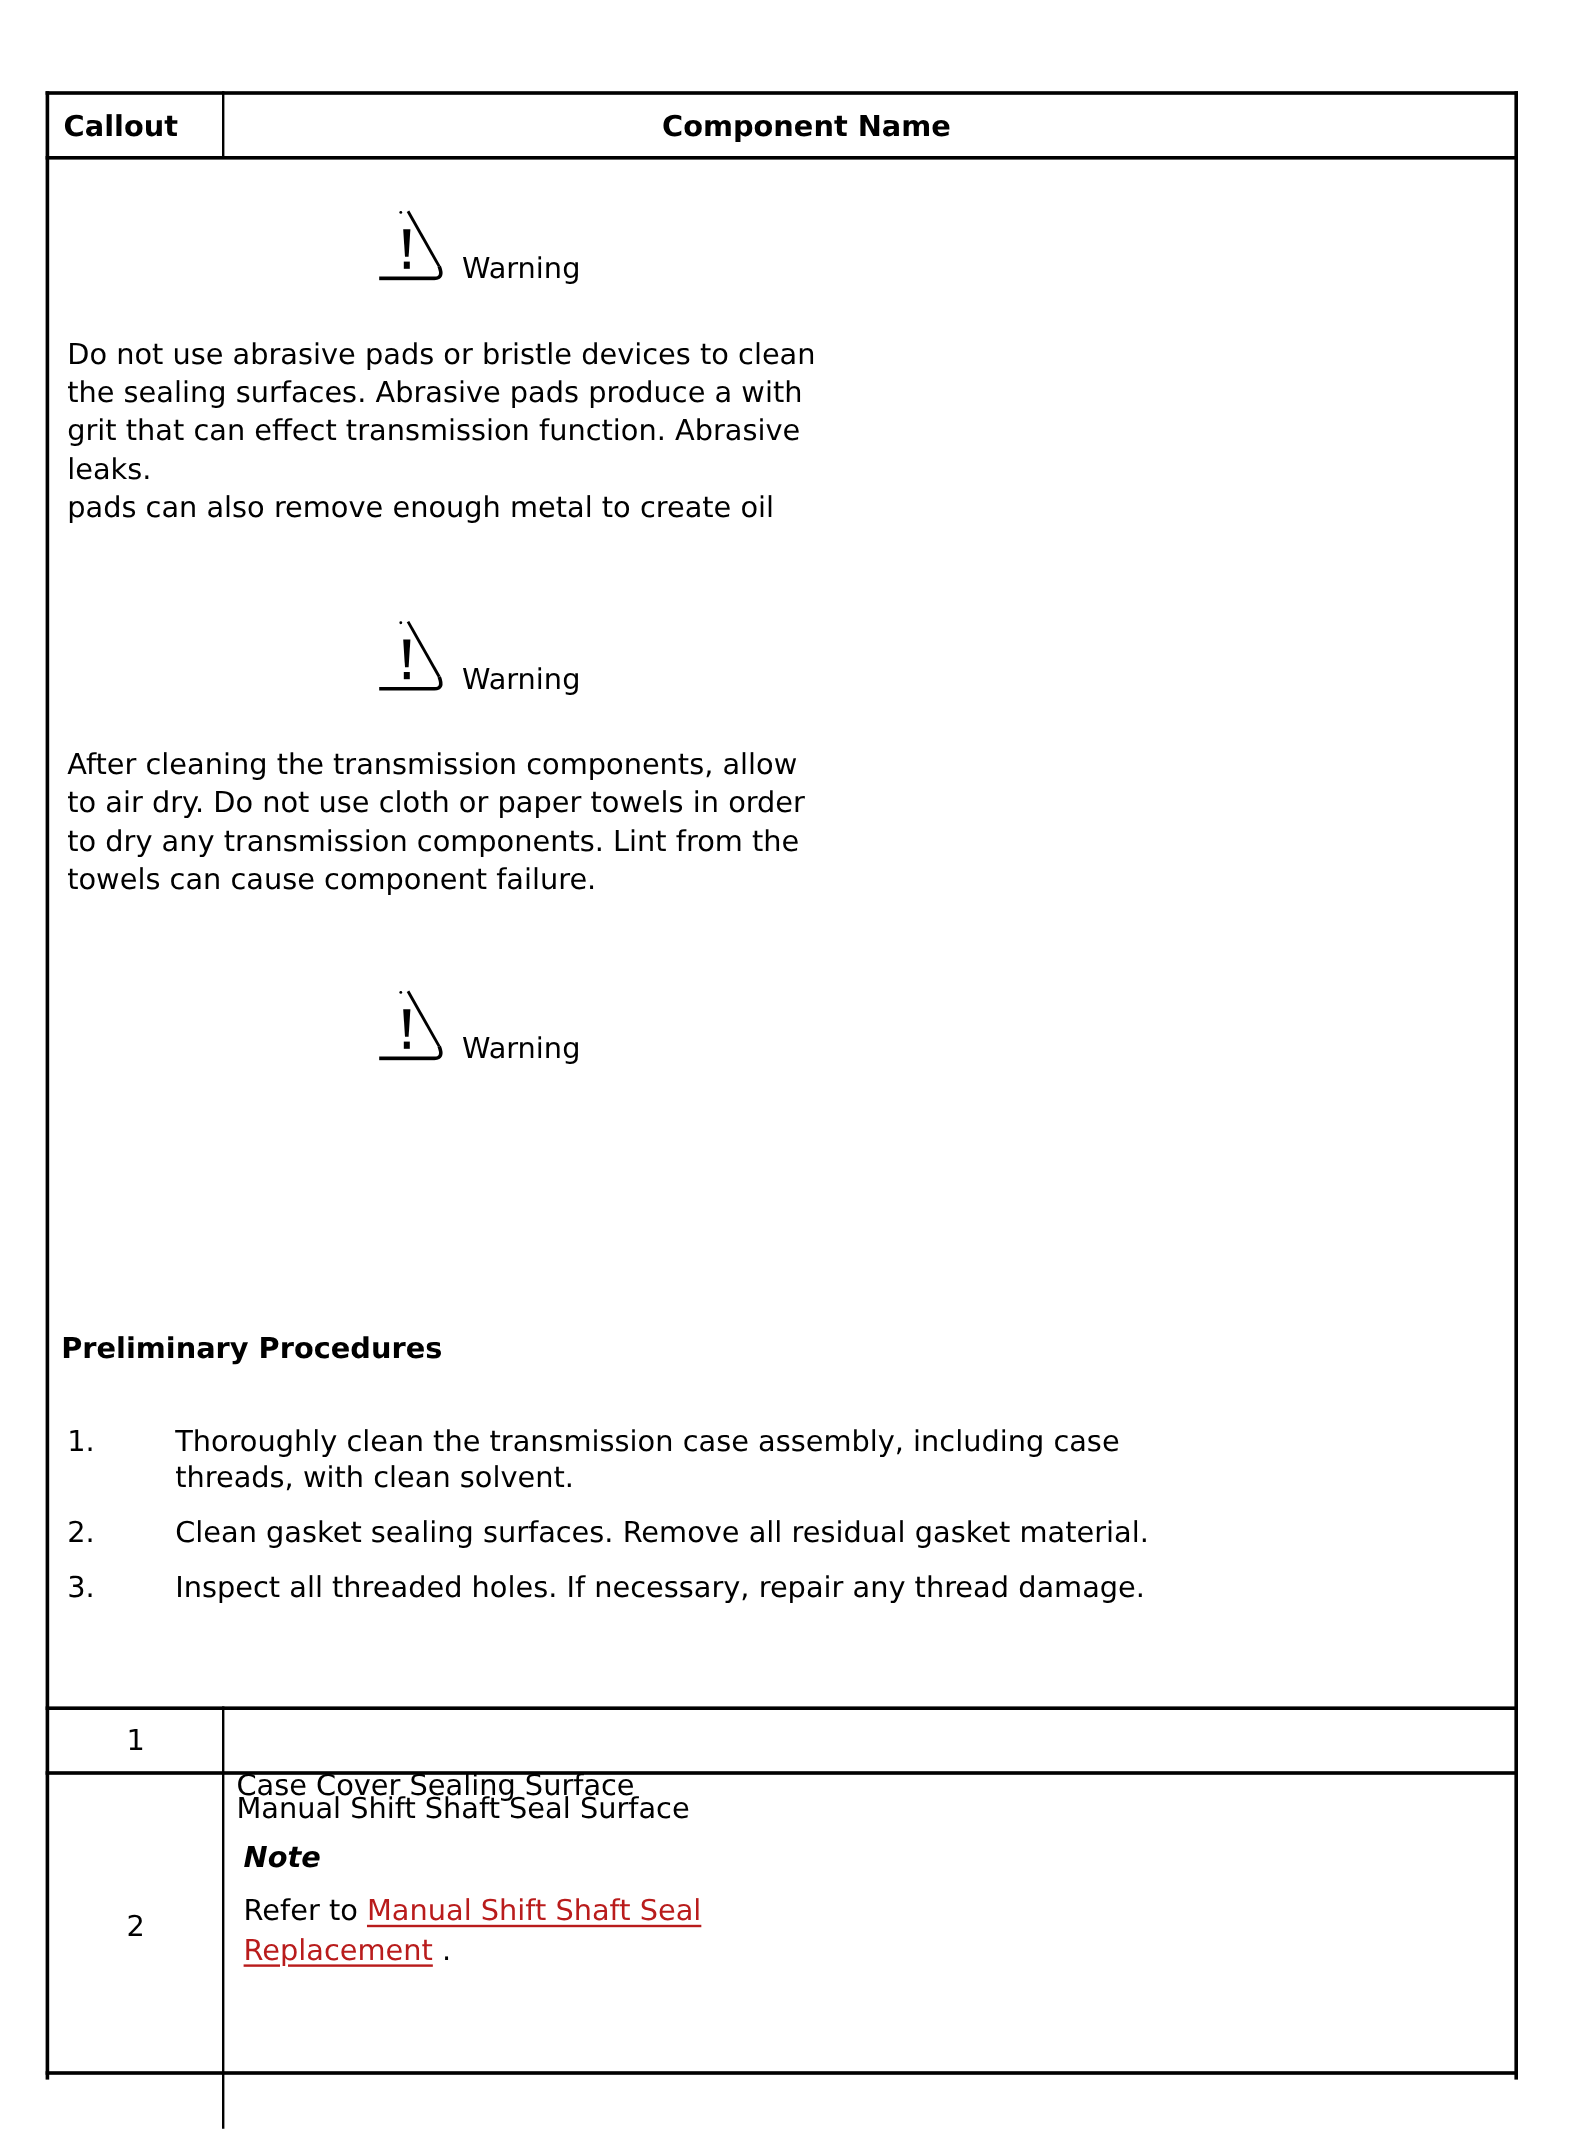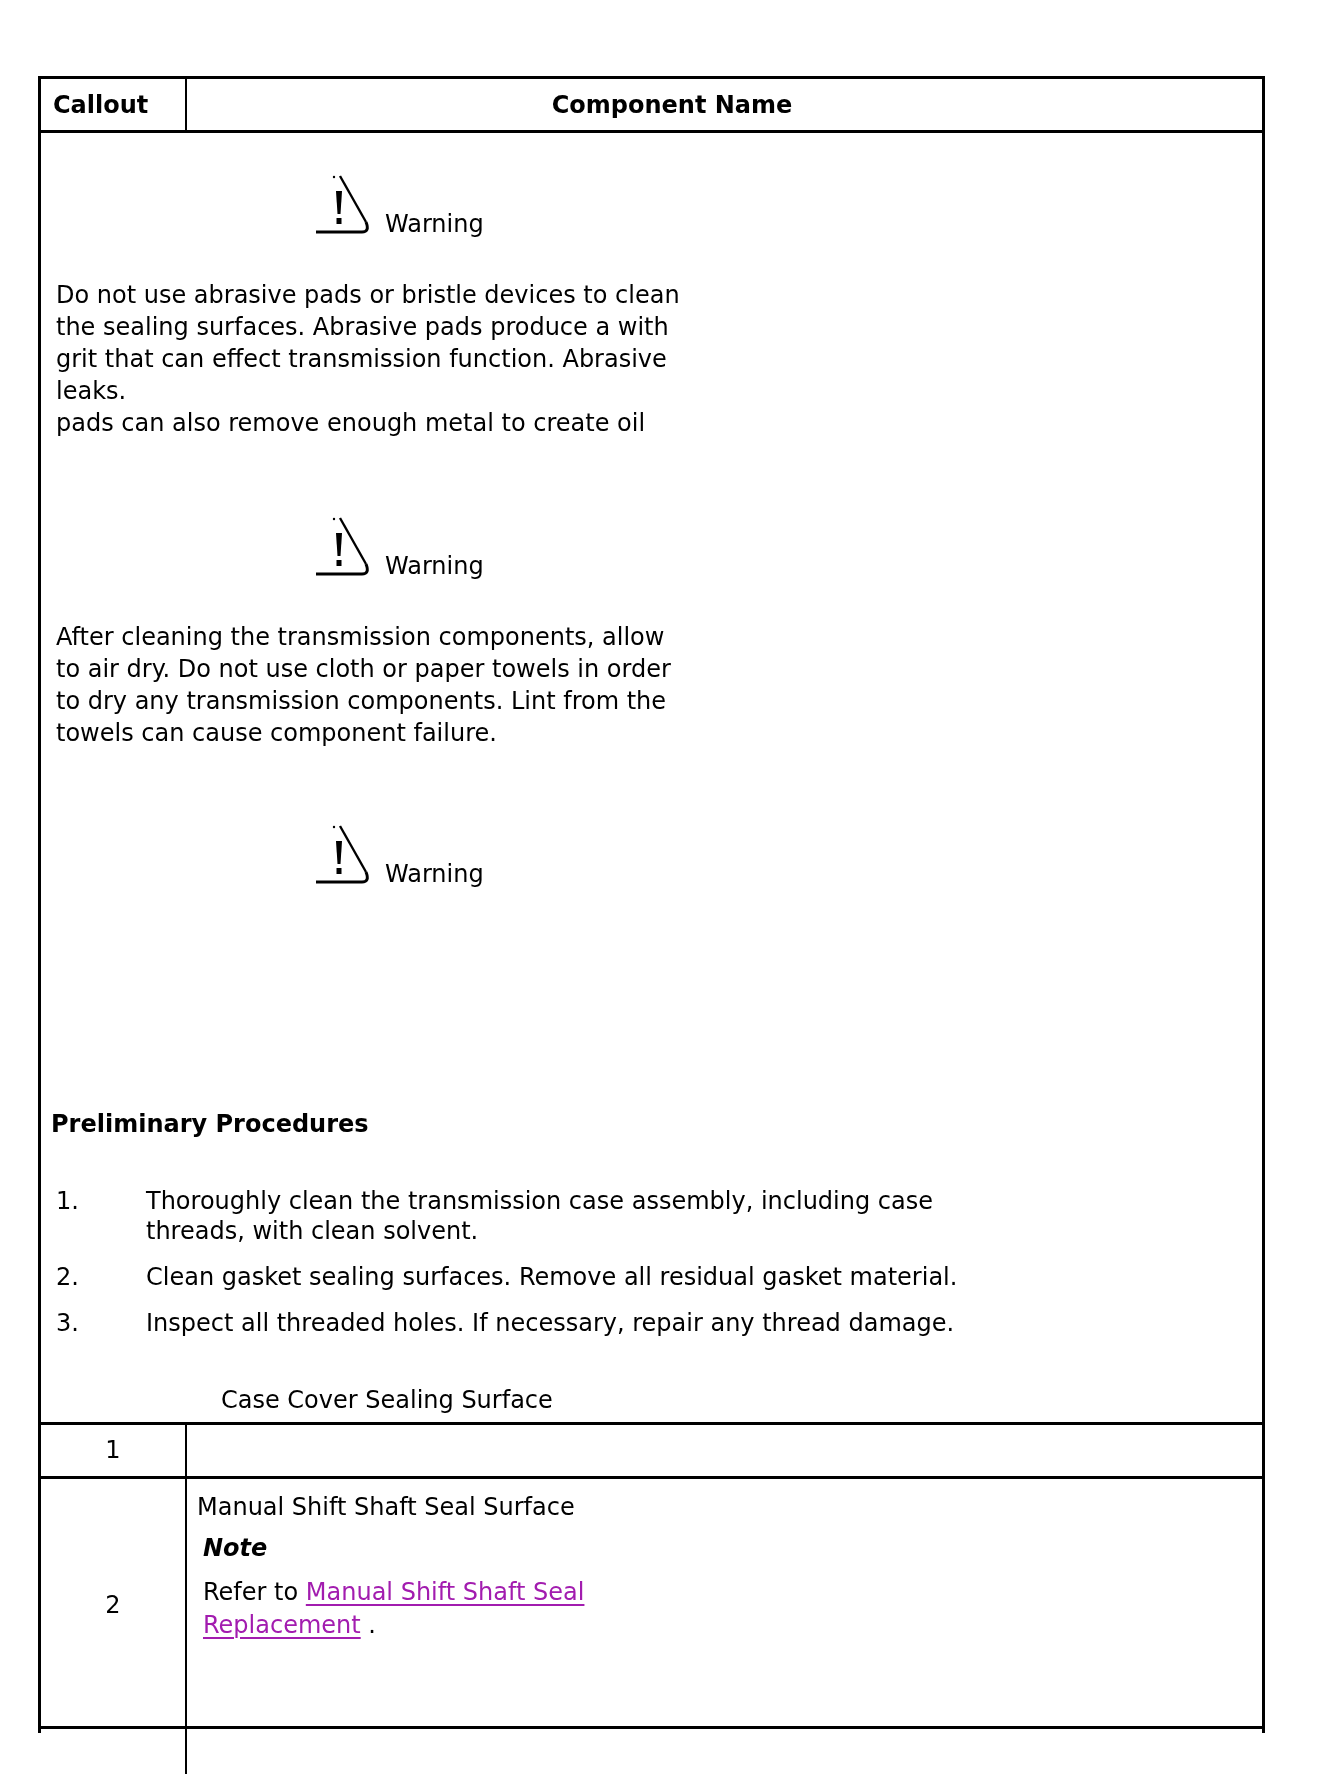--- a/index.html
+++ b/index.html
@@ -80,21 +80,21 @@
   .list-item {
     display: flex;
     margin-bottom: 16px;
   }
   .list-num {
     width: 90px;
     flex: none;
   }
   .list-text div { white-space: nowrap; }
   a.link {
-    color: #a21caf;
+    color: #b91c1c;
     text-decoration: underline;
     text-decoration-thickness: 2px;
     text-underline-offset: 4px;
   }
 </style>
 </head>
 <body>
 
 <div class="page">
 
@@ -176,21 +176,21 @@
     </div>
     <div class="list-item">
       <span class="list-num">3.</span>
       <div class="list-text">
         <div>Inspect all threaded holes. If necessary, repair any thread damage.</div>
       </div>
     </div>
   </div>
 
   <div class="txt" style="left:41px; top:1434px; width:144px; text-align:center;">1</div>
-  <div class="txt" style="left:197px; top:1384px;margin-left:24px;">Case Cover Sealing Surface</div>
+  <div class="txt" style="left:197px; top:1472px;">Case Cover Sealing Surface</div>
 
   <div class="txt" style="left:41px; top:1589px; width:144px; text-align:center;">2</div>
   <div class="txt" style="left:197px; top:1491px;">Manual Shift Shaft Seal Surface</div>
   <div class="txt bold" style="left:203px; top:1532px;font-style:italic;">Note</div>
   <div class="txt" style="left:203px; top:1576px;">
     <span>Refer to</span>
     <a class="link">Manual Shift Shaft Seal</a>
   </div>
   <div class="txt" style="left:203px; top:1609px;">
     <a class="link">Replacement</a>

